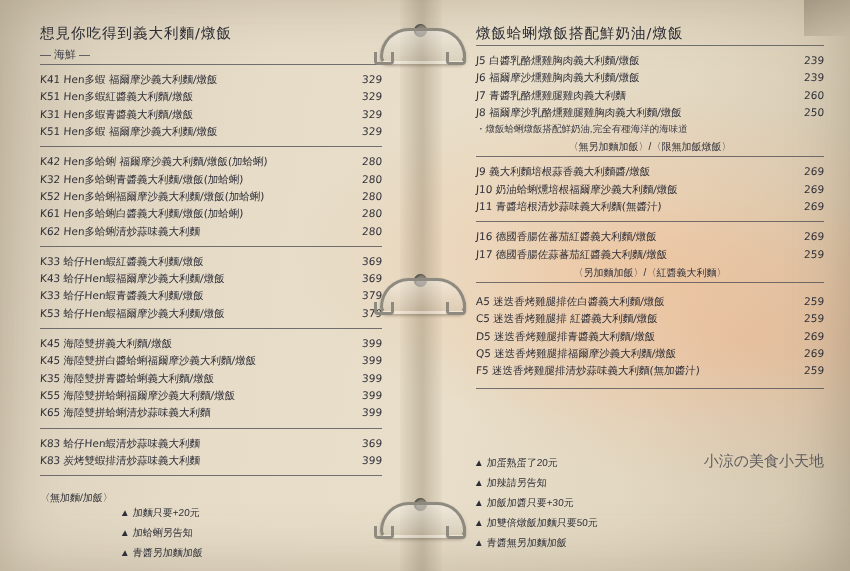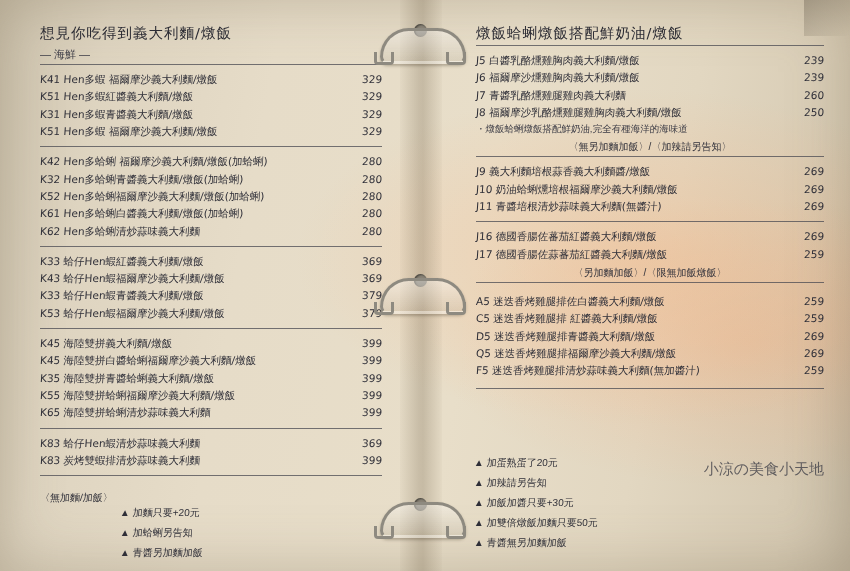--- a/index.html
+++ b/index.html
@@ -65,21 +65,21 @@
     font-family:"DejaVu Sans", sans-serif;
     white-space:nowrap;
   }
   .row .nm{transform:skewX(-4deg);}
   .row .pr{margin-left:8px;transform:skewX(-4deg);}
   .note{font-size:9.5px;color:#3a3a44;line-height:1.7;transform:skewX(-4deg);}
   .bracket{font-size:10px;color:#33333c;text-align:center;margin:3px 0 2px;}
   .foot-note{font-size:10px;color:#2f2f38;line-height:2.0;transform:skewX(-4deg);}
   .tri{color:#2f2f38;}
   .wm{
-    position:absolute;right:26px;bottom:92px;
+    position:absolute;right:26px;bottom:100px;
     font-size:15px;color:#4b4a50;opacity:.85;
     font-family:Liberation Serif, serif;
     text-align:center;
   }
   
   #corner{
     position:absolute;right:0;top:0;width:46px;height:36px;
     background:linear-gradient(135deg,rgba(90,80,65,.35),rgba(90,80,65,0));
   }
 </style>
@@ -223,21 +223,21 @@
           </div>
         <div class="row">
             <span class="nm">J7 青醬乳酪燻雞腿雞肉義大利麵</span>
             <span class="pr">260</span>
           </div>
         <div class="row">
             <span class="nm">J8 福爾摩沙乳酪燻雞腿雞胸肉義大利麵/燉飯</span>
             <span class="pr">250</span>
           </div>
         <div class="note">・燉飯蛤蜊燉飯搭配鮮奶油,完全有種海洋的海味道</div>
-        <div class="bracket">〈無另加麵加飯〉/〈加辣請另告知〉</div>
+        <div class="bracket">〈無另加麵加飯〉/〈限無加飯燉飯〉</div>
       </div>
       <div class="rule"></div>
 
       <div class="grp">
         <div class="row">
             <span class="nm">J9 義大利麵培根蒜香義大利麵醬/燉飯</span>
             <span class="pr">269</span>
           </div>
         <div class="row">
             <span class="nm">J10 奶油蛤蜊燻培根福爾摩沙義大利麵/燉飯</span>
@@ -252,21 +252,21 @@
 
       <div class="grp">
         <div class="row">
             <span class="nm">J16 德國香腸佐蕃茄紅醬義大利麵/燉飯</span>
             <span class="pr">269</span>
           </div>
         <div class="row">
             <span class="nm">J17 德國香腸佐蒜蕃茄紅醬義大利麵/燉飯</span>
             <span class="pr">259</span>
           </div>
-        <div class="bracket">〈另加麵加飯〉/〈限無加飯燉飯〉</div>
+        <div class="bracket">〈另加麵加飯〉/〈紅醬義大利麵〉</div>
       </div>
       <div class="rule"></div>
 
       <div class="grp" style="margin-top:10px;">
         <div class="row">
             <span class="nm">A5 迷迭香烤雞腿排佐白醬義大利麵/燉飯</span>
             <span class="pr">259</span>
           </div>
         <div class="row">
             <span class="nm">C5 迷迭香烤雞腿排 紅醬義大利麵/燉飯</span>

